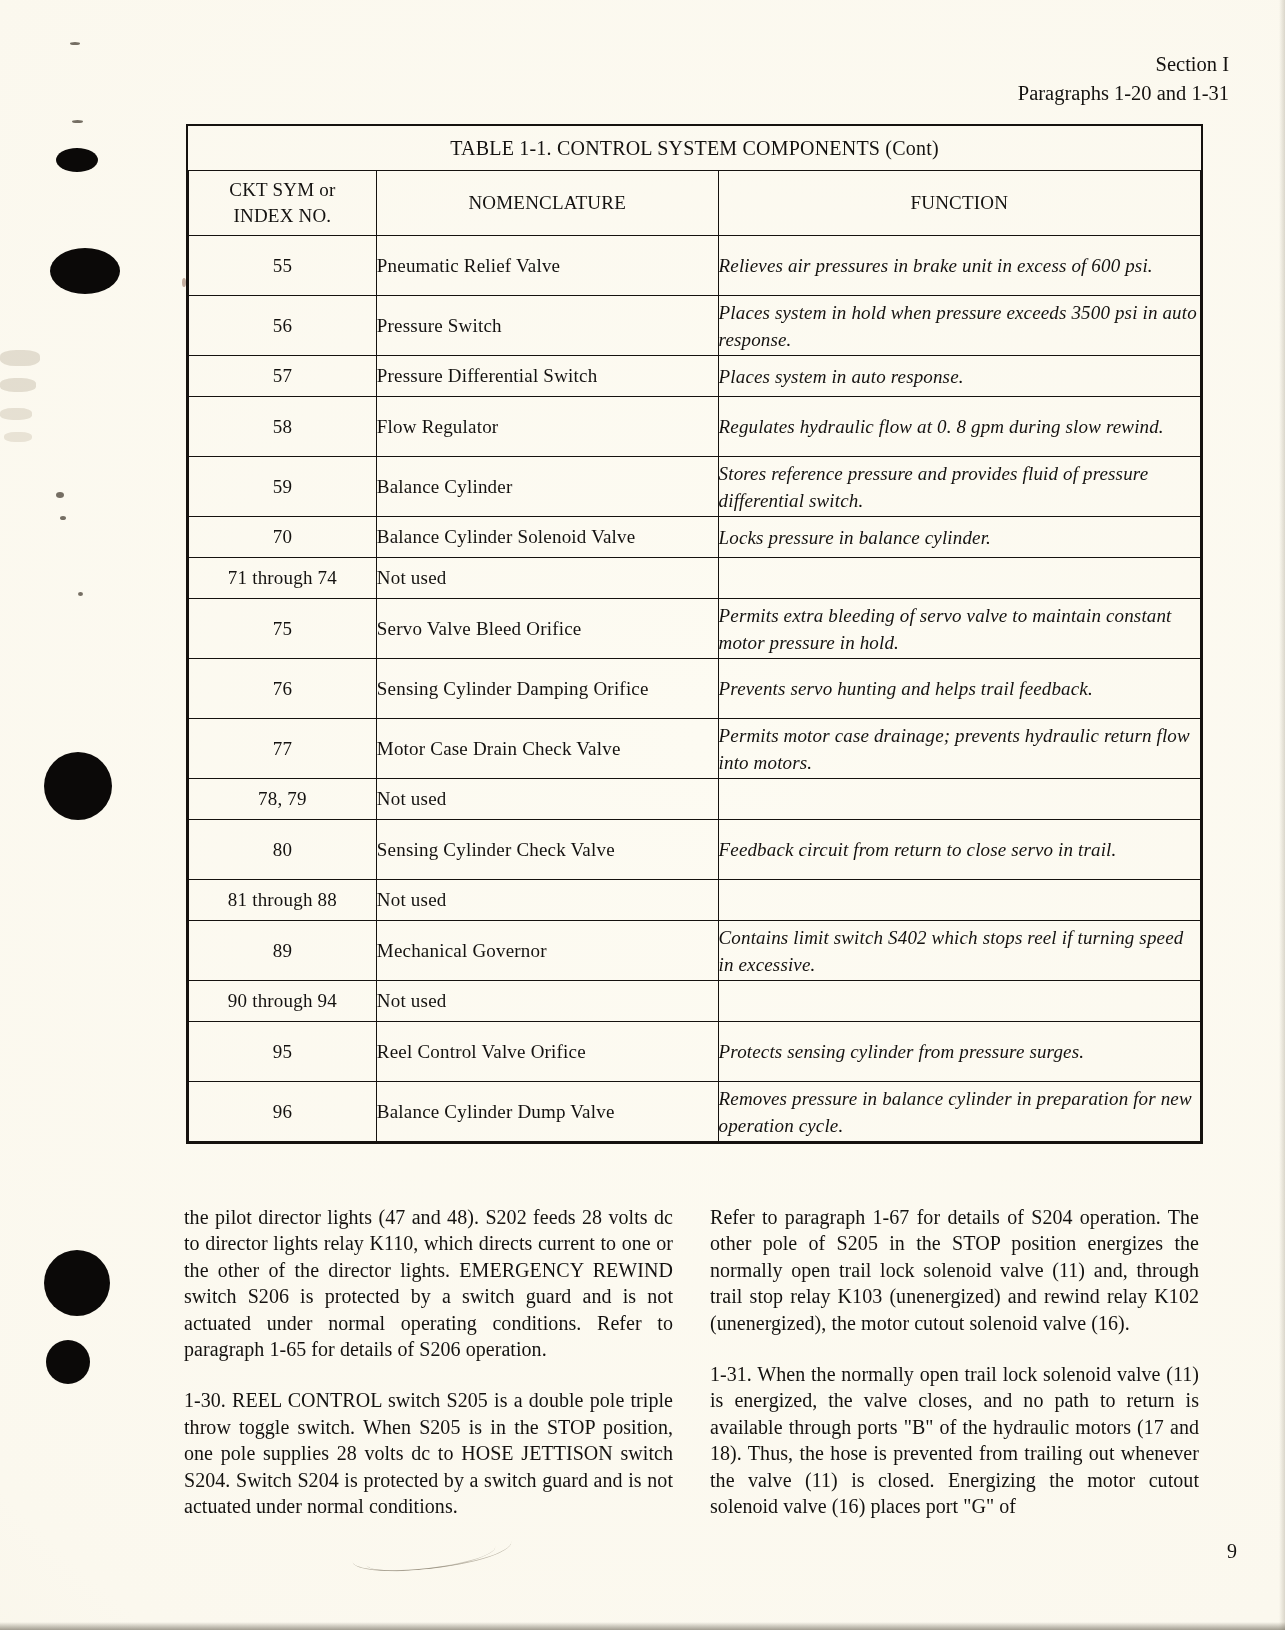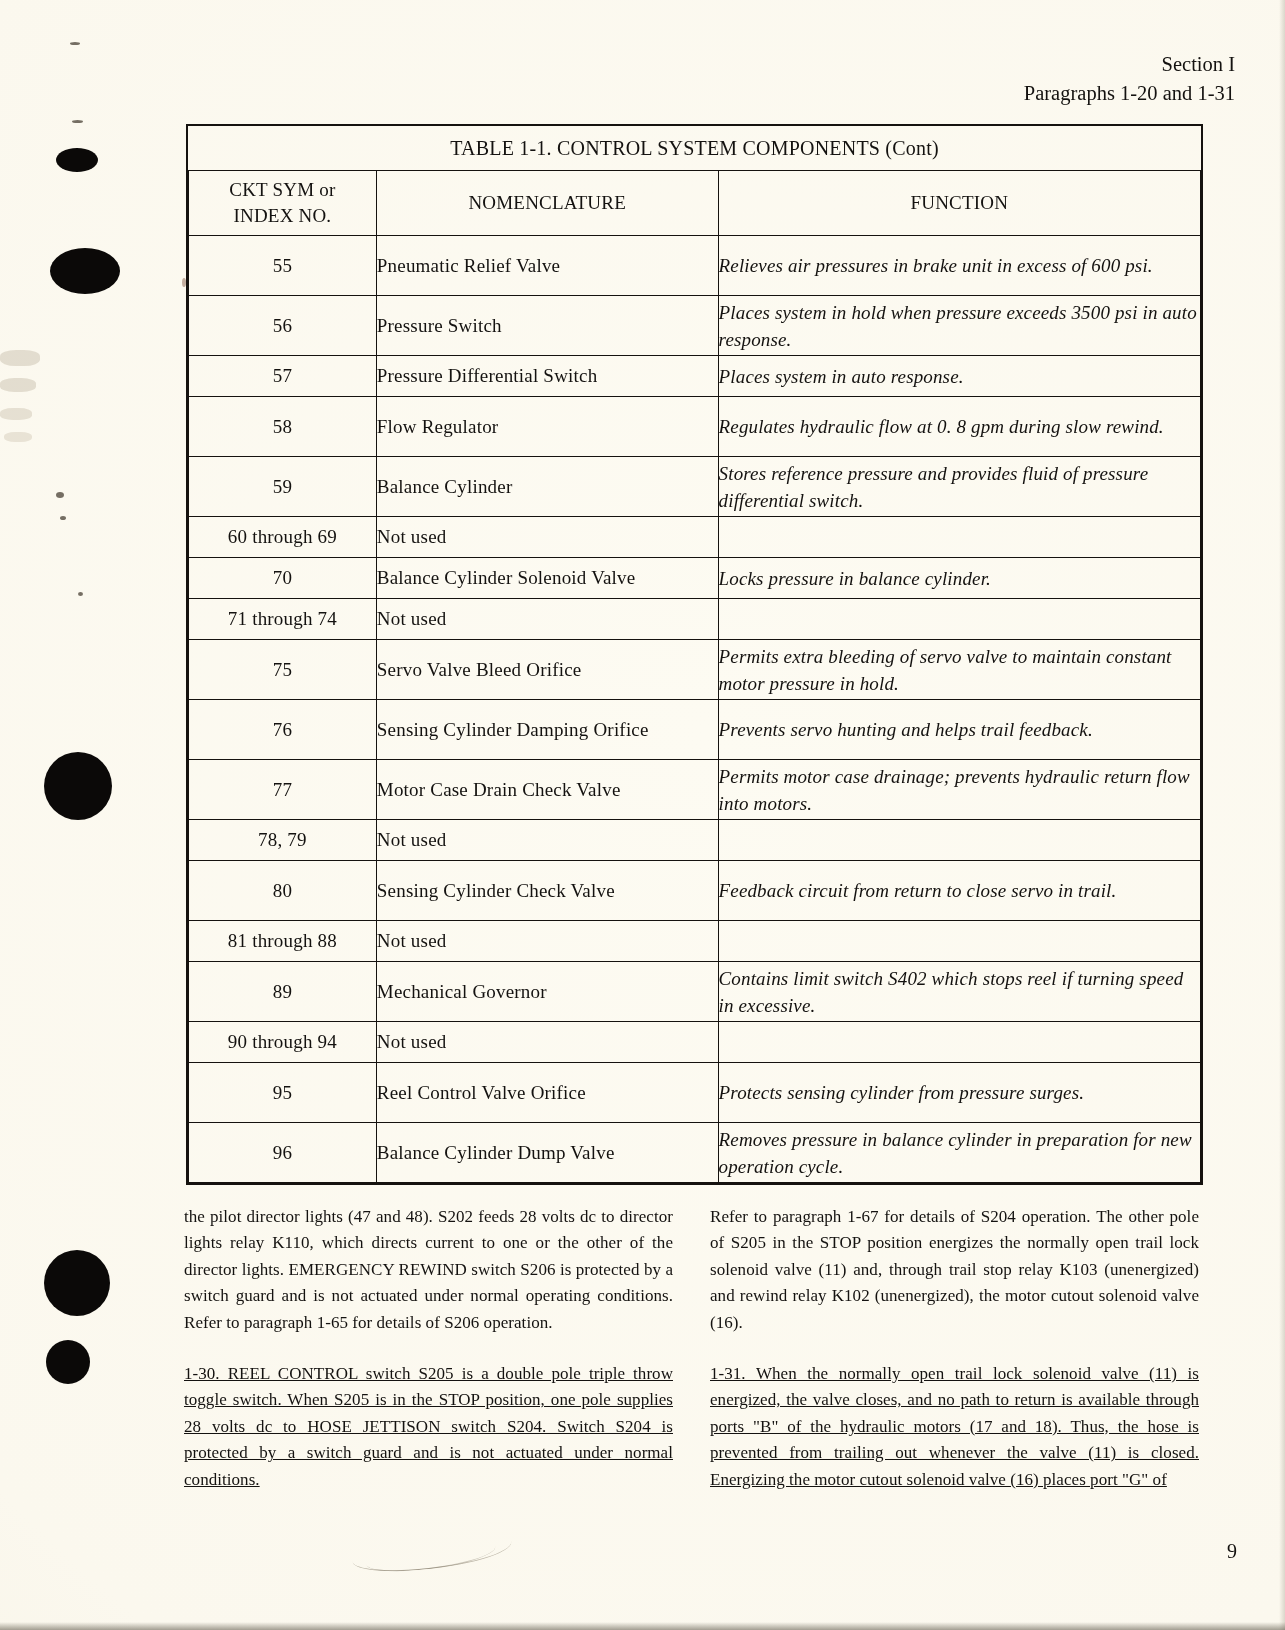--- a/index.html
+++ b/index.html
@@ -65,21 +65,21 @@
     position: absolute;
     left: 0; right: 0;
     top: 0;
     text-align: center;
     font-size: 20.5px;
     letter-spacing: .3px;
   }
   .hdr-center span { position: relative; left: 110px; }
   .hdr-right {
     position: absolute;
-    right: 50px;
+    right: 56px;
     top: 0;
     text-align: right;
     font-size: 20.5px;
     line-height: 29px;
   }
 
   
   .table-wrap {
     position: absolute;
     left: 186px;
@@ -145,27 +145,27 @@
   .cols {
     position: absolute;
     top: 1204px;
     left: 184px;
     width: 1016px;
     display: flex;
     gap: 37px;
   }
   .col {
     width: 489px;
-    font-size: 17px;
+    font-size: 20px;
     line-height: 26.4px;
     text-align: justify;
     letter-spacing: .05px;
   }
   .col p { margin: 0 0 25px 0; }
-  .col p:last-child { margin-bottom: 0; text-decoration: underline; }
+  .col p:last-child { margin-bottom: 0; }
 
   .pagenum {
     position: absolute;
     right: 48px;
     top: 1540px;
     font-size: 20px;
   }
 
   
   .scratch {
@@ -260,25 +260,20 @@
         <td class="sym">58</td>
         <td class="nom">Flow Regulator</td>
         <td class="fun">Regulates hydraulic flow at 0. 8 gpm during slow rewind.</td>
       </tr>
       <tr class="r-tall">
         <td class="sym">59</td>
         <td class="nom">Balance Cylinder</td>
         <td class="fun">Stores reference pressure and provides fluid of pressure differential switch.</td>
       </tr>
       <tr class="r-short">
-        <td class="sym">60 through 69</td>
-        <td class="nom">Not used</td>
-        <td class="fun"></td>
-      </tr>
-      <tr class="r-short">
         <td class="sym">70</td>
         <td class="nom">Balance Cylinder Solenoid Valve</td>
         <td class="fun">Locks pressure in balance cylinder.</td>
       </tr>
       <tr class="r-short">
         <td class="sym">71 through 74</td>
         <td class="nom">Not used</td>
         <td class="fun"></td>
       </tr>
       <tr class="r-tall">

